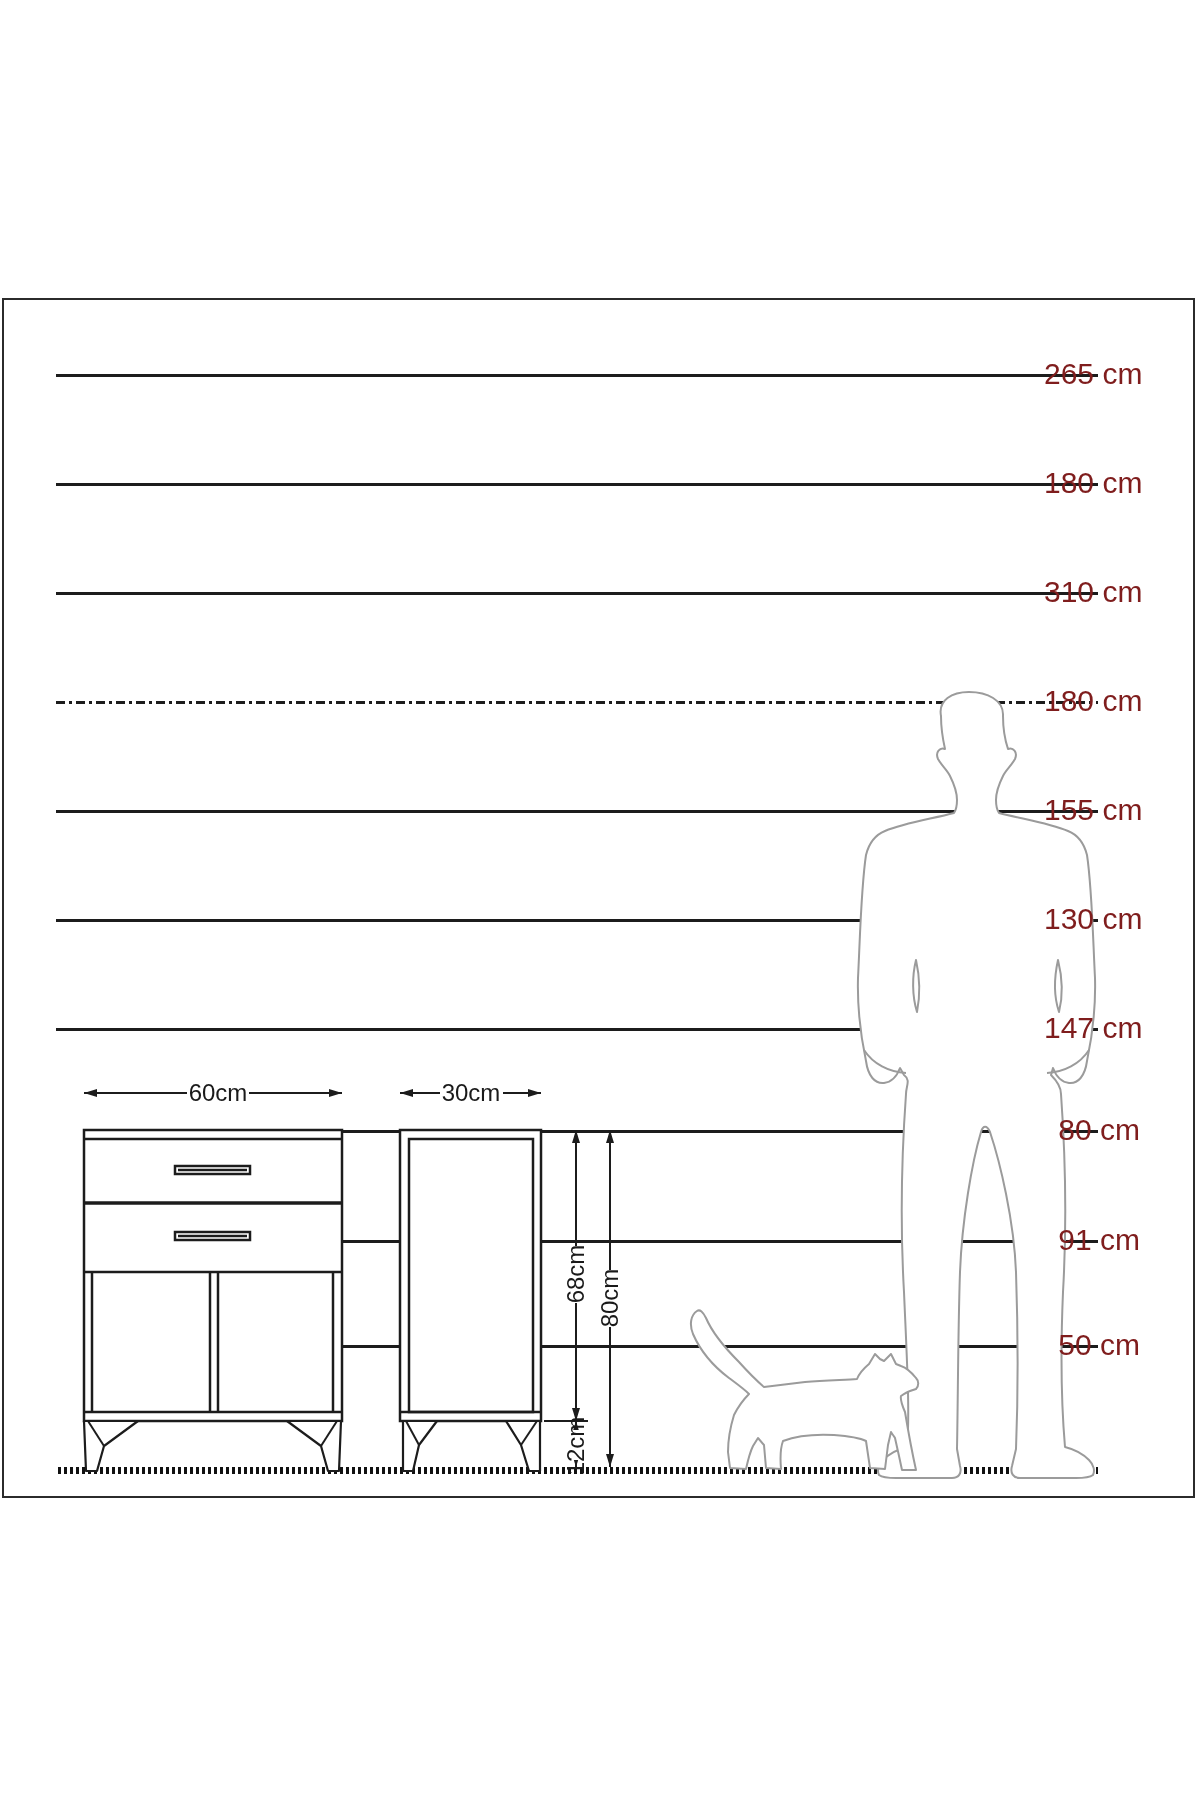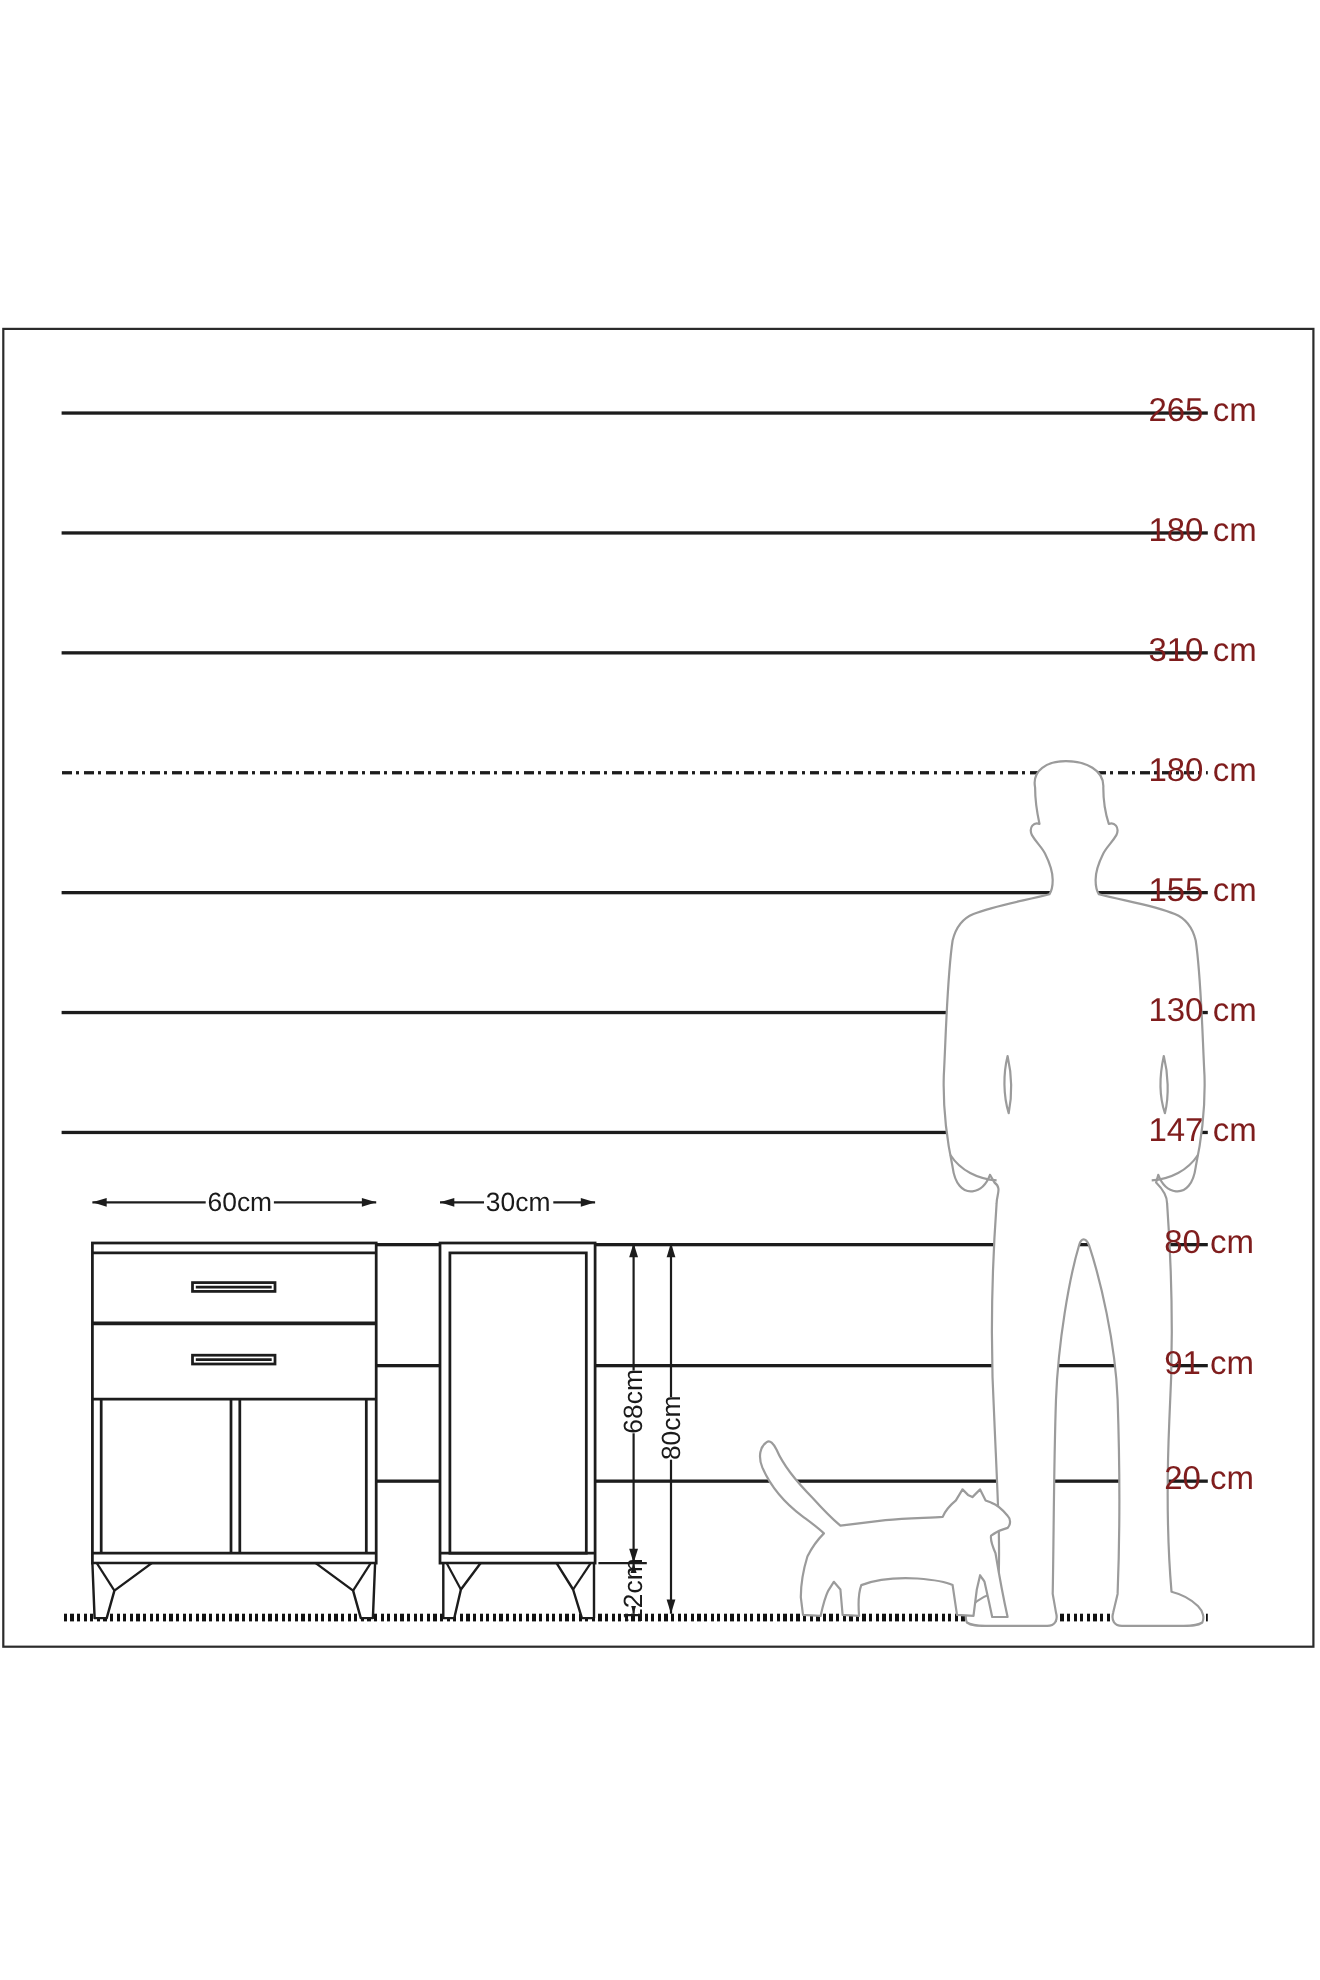--- a/index.html
+++ b/index.html
@@ -186,15 +186,15 @@
 
   <div class="scale-label" style="top:357px">265 cm</div>
   <div class="scale-label" style="top:466px">180 cm</div>
   <div class="scale-label" style="top:575px">310 cm</div>
   <div class="scale-label" style="top:684px">180 cm</div>
   <div class="scale-label" style="top:793px">155 cm</div>
   <div class="scale-label" style="top:902px">130 cm</div>
   <div class="scale-label" style="top:1011px">147 cm</div>
   <div class="scale-label" style="top:1113px">80 cm</div>
   <div class="scale-label" style="top:1223px">91 cm</div>
-  <div class="scale-label" style="top:1328px">20 cm</div>
+  <div class="scale-label" style="top:1328px">50 cm</div>
 
 </div>
 
 </body></html>

